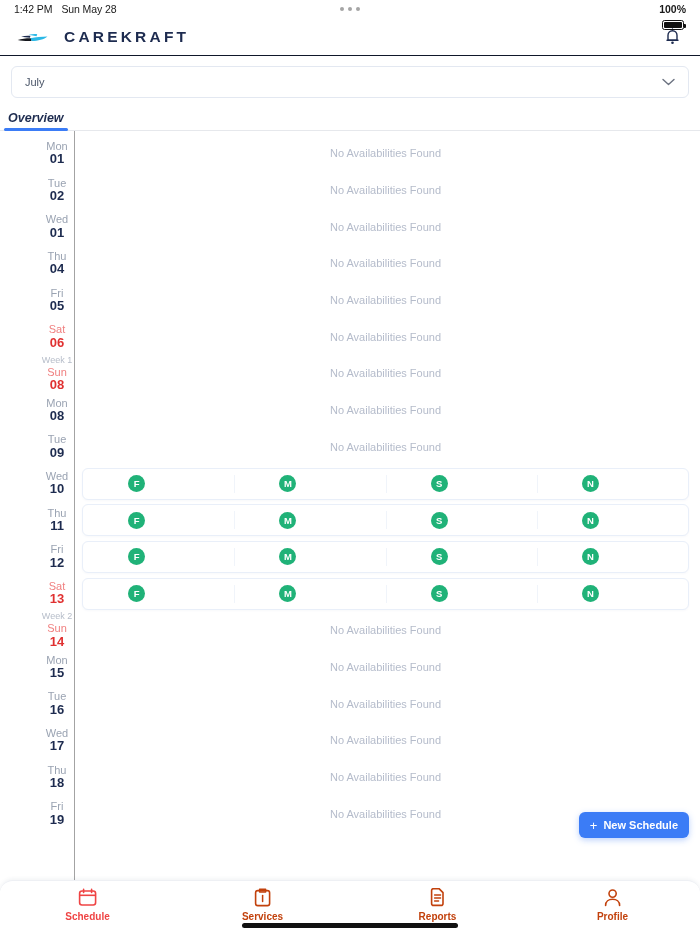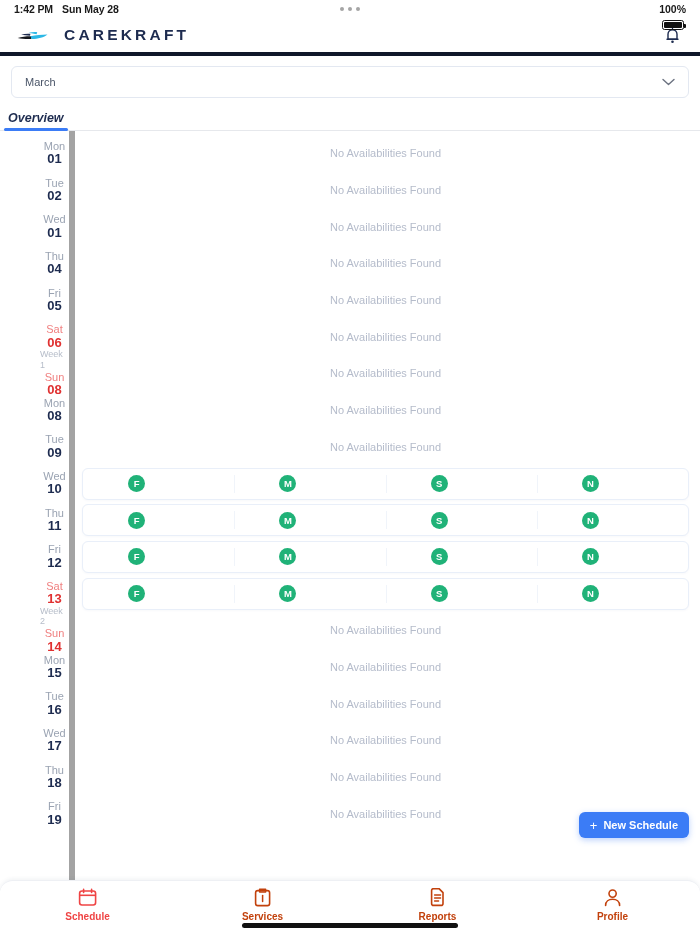--- a/index.html
+++ b/index.html
@@ -21,21 +21,21 @@
   .statusbar {
     height: 18px;
     flex: 0 0 18px;
     display: flex;
     align-items: center;
     padding: 0 14px;
     font-size: 10.5px;
     color: #1a1a1a;
     position: relative;
   }
-  .sb-left { display: flex; align-items: center; gap: 9px; font-weight: 700; letter-spacing: -.1px;}
+  .sb-left { display: flex; align-items: center; gap: 9px; font-weight: 400; letter-spacing: -.1px;}
   .sb-dots {
     position: absolute; left: 50%; transform: translateX(-50%);
     display: flex; gap: 4px;
   }
   .sb-dots i { width: 4px; height: 4px; border-radius: 50%; background: #a5a5a5; display:block;}
   .sb-right { margin-left: auto; display: flex; align-items: center; gap: 5px; font-weight: 600; font-size:10.5px;flex-direction:column;}
   .batt {
     width: 22px; height: 10px; border: 1.2px solid #111; border-radius: 2.5px;
     position: relative; display:inline-block;
   }
@@ -43,21 +43,21 @@
     content:""; position:absolute; right:-3px; top:3px; width:2px;height:4px;
     background:#111; border-radius:0 1px 1px 0;
   }
   .batt i { position:absolute; left:1px; top:1px; bottom:1px; width:18px; background:#111; border-radius:1px; display:block;}
 
   
   .appbar {
     flex: 0 0 38px;
     display: flex; align-items: center;
     padding: 0 16px;
-    border-bottom: 4px solid #0f172a;
+    border-bottom: 1px solid #0f172a;
   }
   .brand { display: flex; align-items: center; gap: 14px; }
   .logo-mark { width: 34px; height: 18px; display:block; }
   .brand-name {
     font-size: 15.5px; font-weight: 700; letter-spacing: 3.2px;
     color: #1d2b4f;
   }
   .bell-btn { margin-left: auto; width: 24px; height: 24px; display:flex; align-items:center; justify-content:center;}
 
   
@@ -83,21 +83,21 @@
   .tab.active::after {
     content: ""; position: absolute; left: -4px; right: -4px; bottom: -1px;
     height: 3px; background: #3b7cf6; border-radius: 2px;
   }
 
   
   .content { flex: 1 1 auto; display: flex; overflow: hidden; position: relative; }
 
   .daycol {
     flex: 0 0 75px;
-    border-right: 6px solid #a3a3a3;
+    border-right: 1px solid #a3a3a3;
     padding-top: 4px;
     padding-left: 40px;
   }
   .rows { flex: 1 1 auto; padding-top: 4px; padding-right: 11px; padding-left: 7px;}
 
   .daycell {
     height: 36.7px;
     display: flex; flex-direction: column;
     align-items: center; justify-content: center;
     line-height: 1.12;
@@ -221,21 +221,21 @@
         <path d="M7.5 1.8 V.9" stroke="#1d2b4f" stroke-width="1.3" stroke-linecap="round"></path>
         <path d="M3 12.2 V7.3 a4.5 4.5 0 0 1 9 0 v4.9 z" fill="none" stroke="#1d2b4f" stroke-width="1.4" stroke-linejoin="round"></path>
         <path d="M2 12.3 h11" stroke="#1d2b4f" stroke-width="1.4" stroke-linecap="round"></path>
         <circle cx="7.5" cy="14.8" r="1.3" fill="#1d2b4f"></circle>
       </svg>
     </div>
   </div>
 
   <div class="select-wrap">
     <div class="select">
-      <span>March</span>
+      <span>July</span>
       <svg class="chev" width="13" height="8" viewBox="0 0 13 8">
         <path d="M1 1.5 L6.5 6.5 L12 1.5" fill="none" stroke="#6b7280" stroke-width="1.4" stroke-linecap="round" stroke-linejoin="round"></path>
       </svg>
     </div>
   </div>
 
   <div class="tabs">
     <div class="tab active">
       <span>Overview</span>
     </div>

